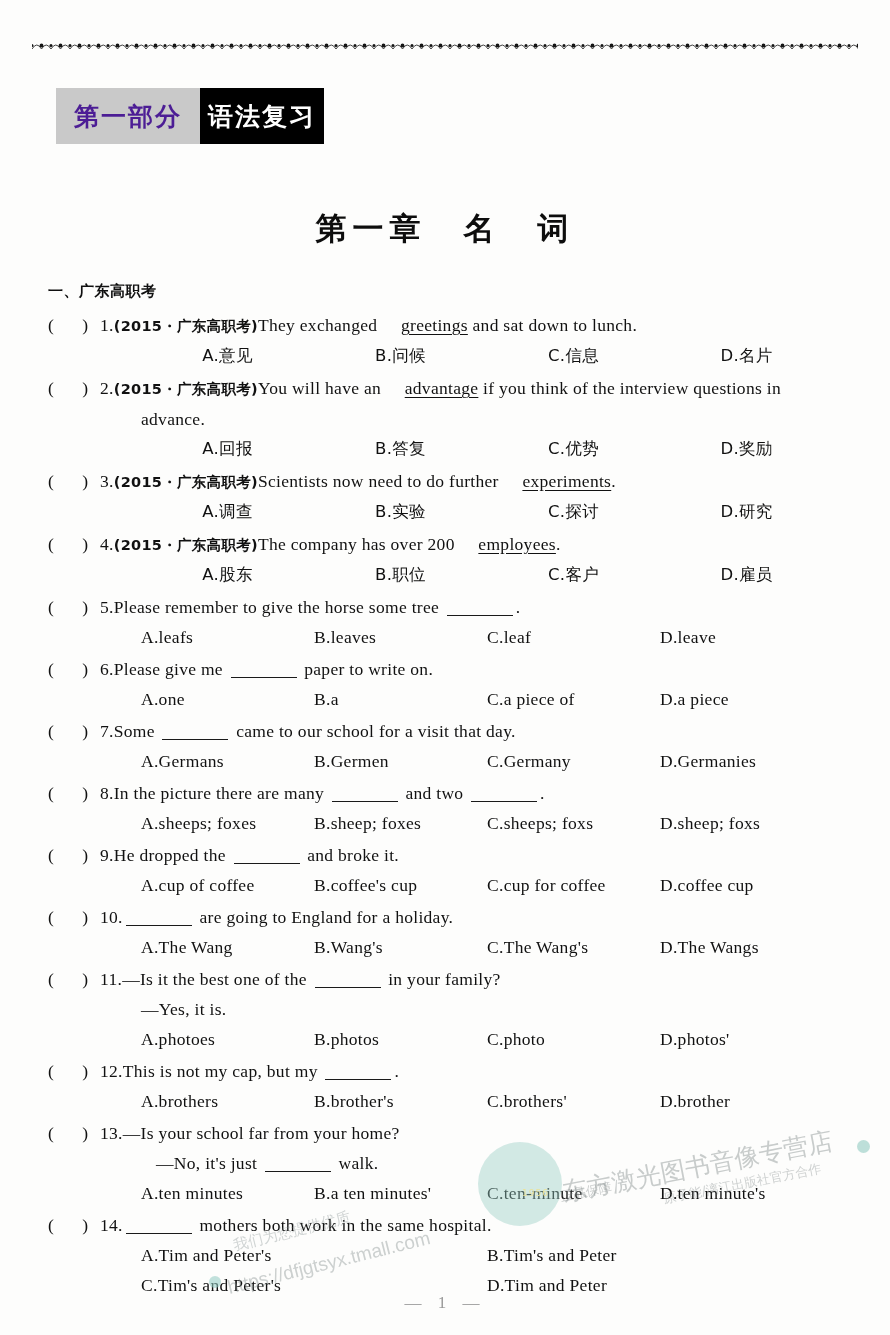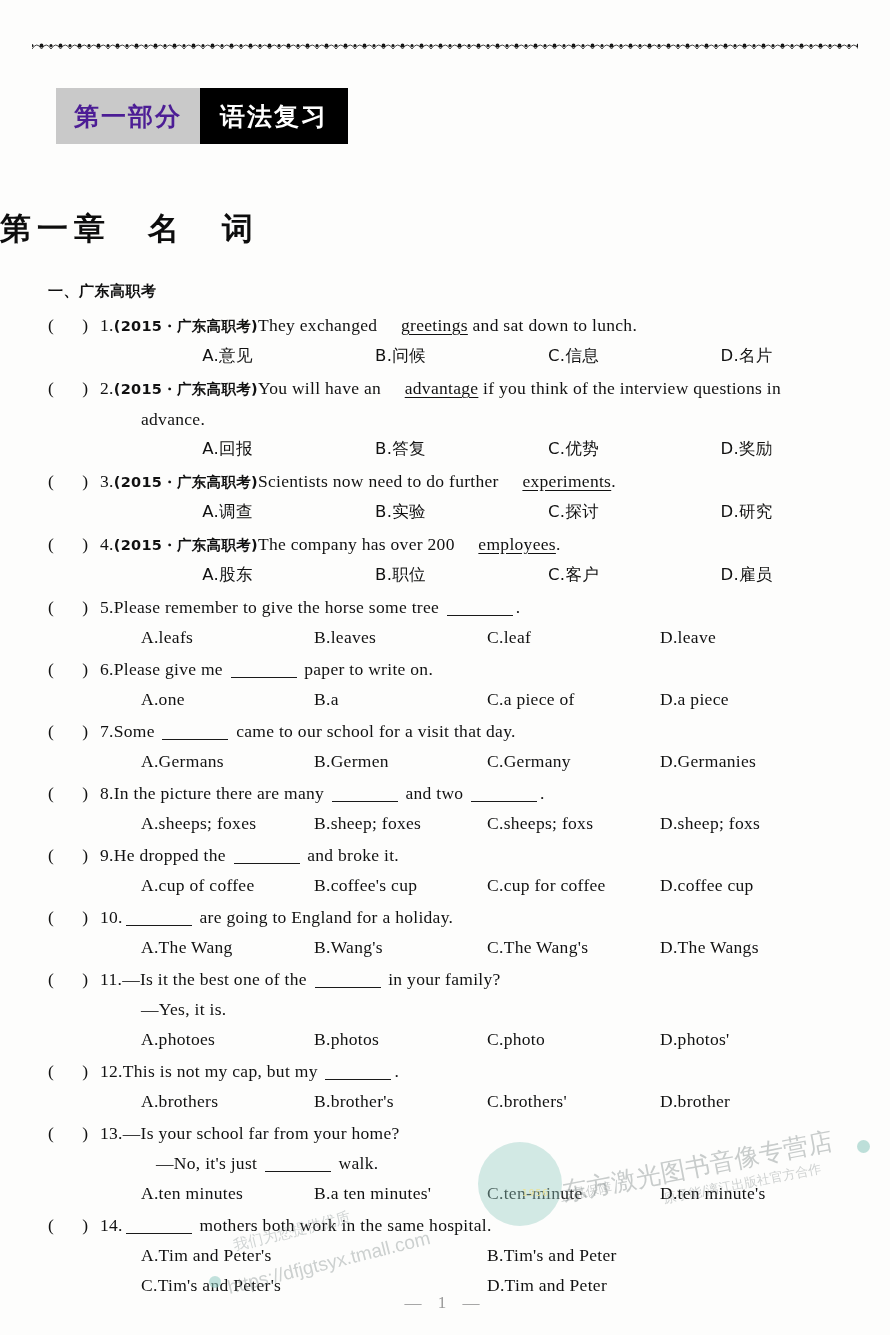--- a/index.html
+++ b/index.html
@@ -42,36 +42,37 @@
     align-items: center;
     justify-content: center;
     font-family: "DejaVu Sans", sans-serif;
     font-weight: bold;
     font-size: 25px;
     letter-spacing: 2px;
   }
   .part-banner .black-box {
     background: #000000;
     color: #ffffff;
-    width: 148px;
+    width: 124px;
     display: flex;
     align-items: center;
     justify-content: center;
     font-family: "DejaVu Sans", sans-serif;
     font-weight: bold;
     font-size: 25px;
     letter-spacing: 2px;
   }
 
   
   .chapter-title {
     position: absolute;
     left: 0;
     top: 208px;
     width: 890px;
+    text-align: center;
     font-family: "DejaVu Serif", serif;
     font-weight: bold;
     font-size: 31px;
     letter-spacing: 6px;
     color: #0d0d0d;
   }
 
   
   .section-heading {
     position: absolute;

